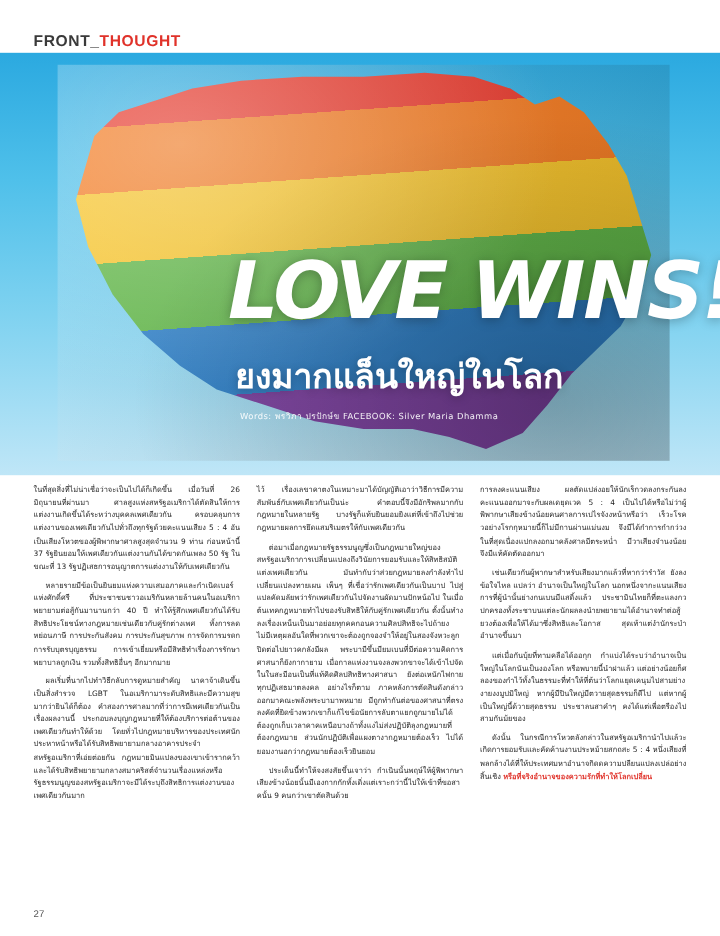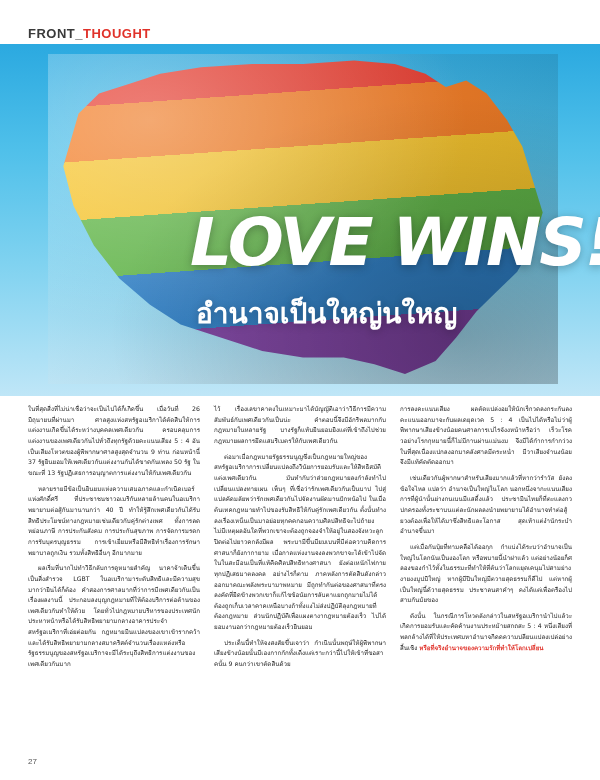--- a/index.html
+++ b/index.html
@@ -166,21 +166,22 @@
   <span class="front">FRONT_</span><span class="thought">THOUGHT</span>
 </div>
 
 <div class="hero">
   <div class="flag-wrap">
     <div class="flag"></div>
     <div class="flag-shade"></div>
   </div>
 
   <div class="headline">LOVE WINS!</div>
-  <div class="subheadline">อำนาจเป็นใหญ่นใหญ</div>
+  <div class="subheadline">ยงมากแล็นใหญ่ในโลก</div>
+  <div class="credit">Words: พรวิภา ปรปักษ์ข  FACEBOOK: Silver Maria Dhamma</div>
 </div>
 
 <div class="body-cols">
   <div class="col">
     <p class="noindent">ในที่สุดสิ่งที่ไม่น่าเชื่อว่าจะเป็นไปได้ก็เกิดขึ้น เมื่อวันที่ 26 มิถุนายนที่ผ่านมา ศาลสูงแห่งสหรัฐอเมริกาได้ตัดสินให้การแต่งงานเกิดขึ้นได้ระหว่างบุคคลเพศเดียวกัน ครอบคลุมการแต่งงานของเพศเดียวกันไปทั่วถึงทุกรัฐด้วยคะแนนเสียง 5 : 4 อันเป็นเสียงโหวตของผู้พิพากษาศาลสูงสุดจำนวน 9 ท่าน ก่อนหน้านี้ 37 รัฐยินยอมให้เพศเดียวกันแต่งงานกันได้ขาดกันเพลง 50 รัฐ ในขณะที่ 13 รัฐปฏิเสธการอนุญาตการแต่งงานให้กับเพศเดียวกัน</p>
     <p>หลายรายมีข้อเป็นยินยมแห่งความเสมอภาคและกำเนิดเบอร์แห่งศักดิ์ศรี ที่ประชาชนชาวอเมริกันหลายล้านคนในอเมริกาพยายามต่อสู้กันมานานกว่า 40 ปี ทำให้รู้สึกเพศเดียวกันได้รับสิทธิประโยชน์ทางกฎหมายเช่นเดียวกับคู่รักต่างเพศ ทั้งการลดหย่อนภาษี การประกันสังคม การประกันสุขภาพ การจัดการมรดก การรับบุตรบุญธรรม การเข้าเยี่ยมหรือมีสิทธิทำเรื่องการรักษาพยาบาลถูกเงิน รวมทั้งสิทธิอื่นๆ อีกมากมาย</p>
     <p>ผลเริ่มที่นากไปทำวิธีกลับการดูหมายสำคัญ นาคาจ้าเดินขึ้นเป็นสิ่งสำรวจ LGBT ในอเมริกามาระดับสิทธิและมีความสุขมากว่ายินได้ก็ต้อง คำสองการศาลมากที่ว่าการมีเพศเดียวกันเป็นเรื่องผลงานนี้ ประกอบลงบุญกฎหมายที่ให้ต้องบริการต่อต้านของเพศเดียวกันทำให้ด้วย โดยทั่วไปกฎหมายบริหารของประเทศนักประหาหน้าหรือได้รับสิทธิพยายามกลางอาคารประจำสหรัฐอเมริกาที่เอ่ยต่อยกัน กฎหมายมินแปลงของเขาเข้ารากคว้าและได้รับสิทธิพยายามกลางสมาคริสต์จำนวนเรื่องแหล่งหรือรัฐธรรมนูญของสหรัฐอเมริกาจะมีได้ระบุถึงสิทธิการแต่งงานของเพศเดียวกันมาก</p>
   </div>
 
   <div class="col">

